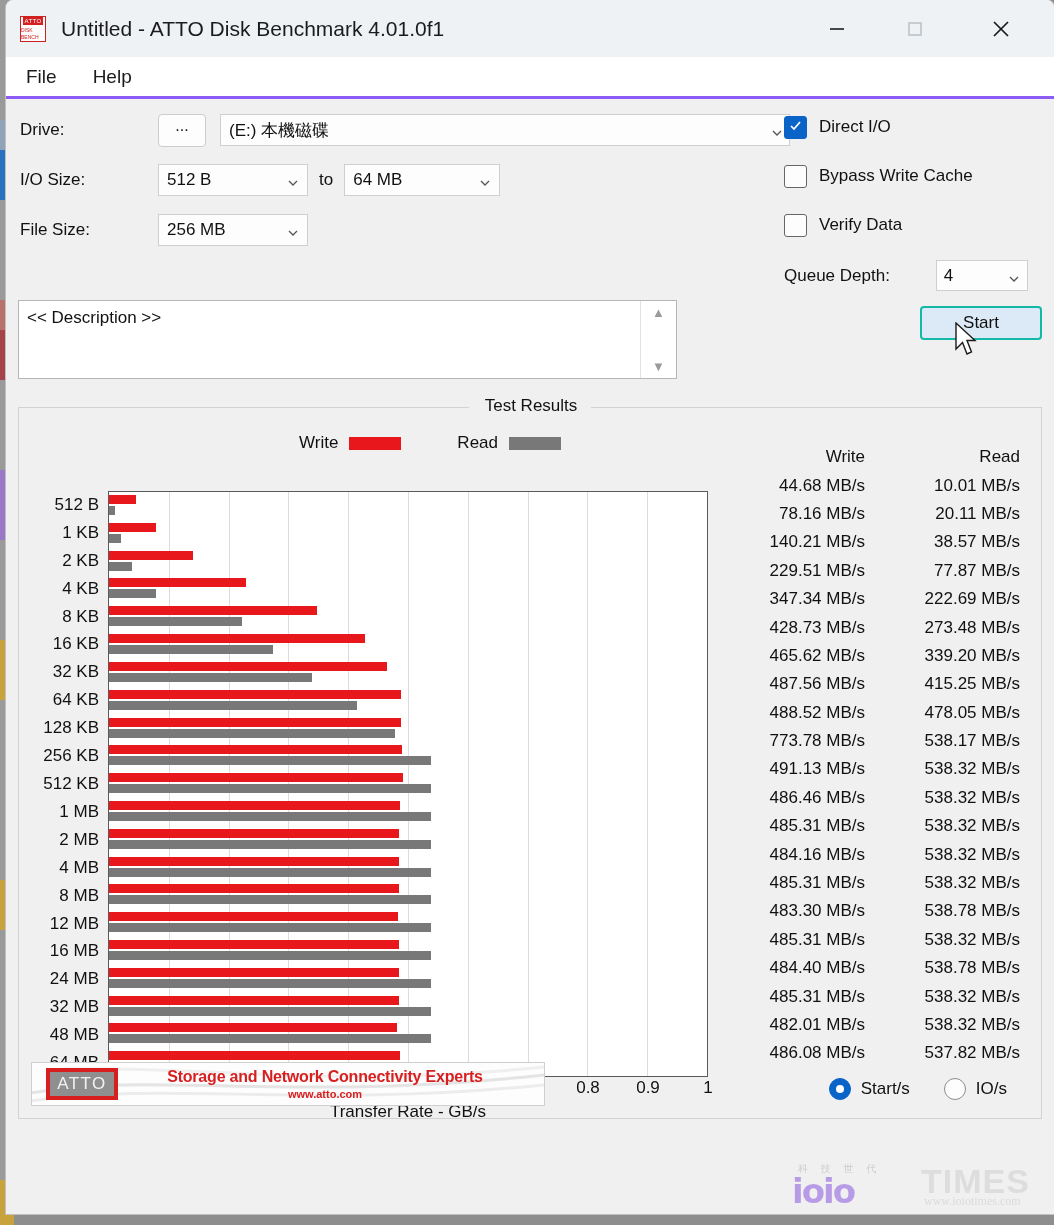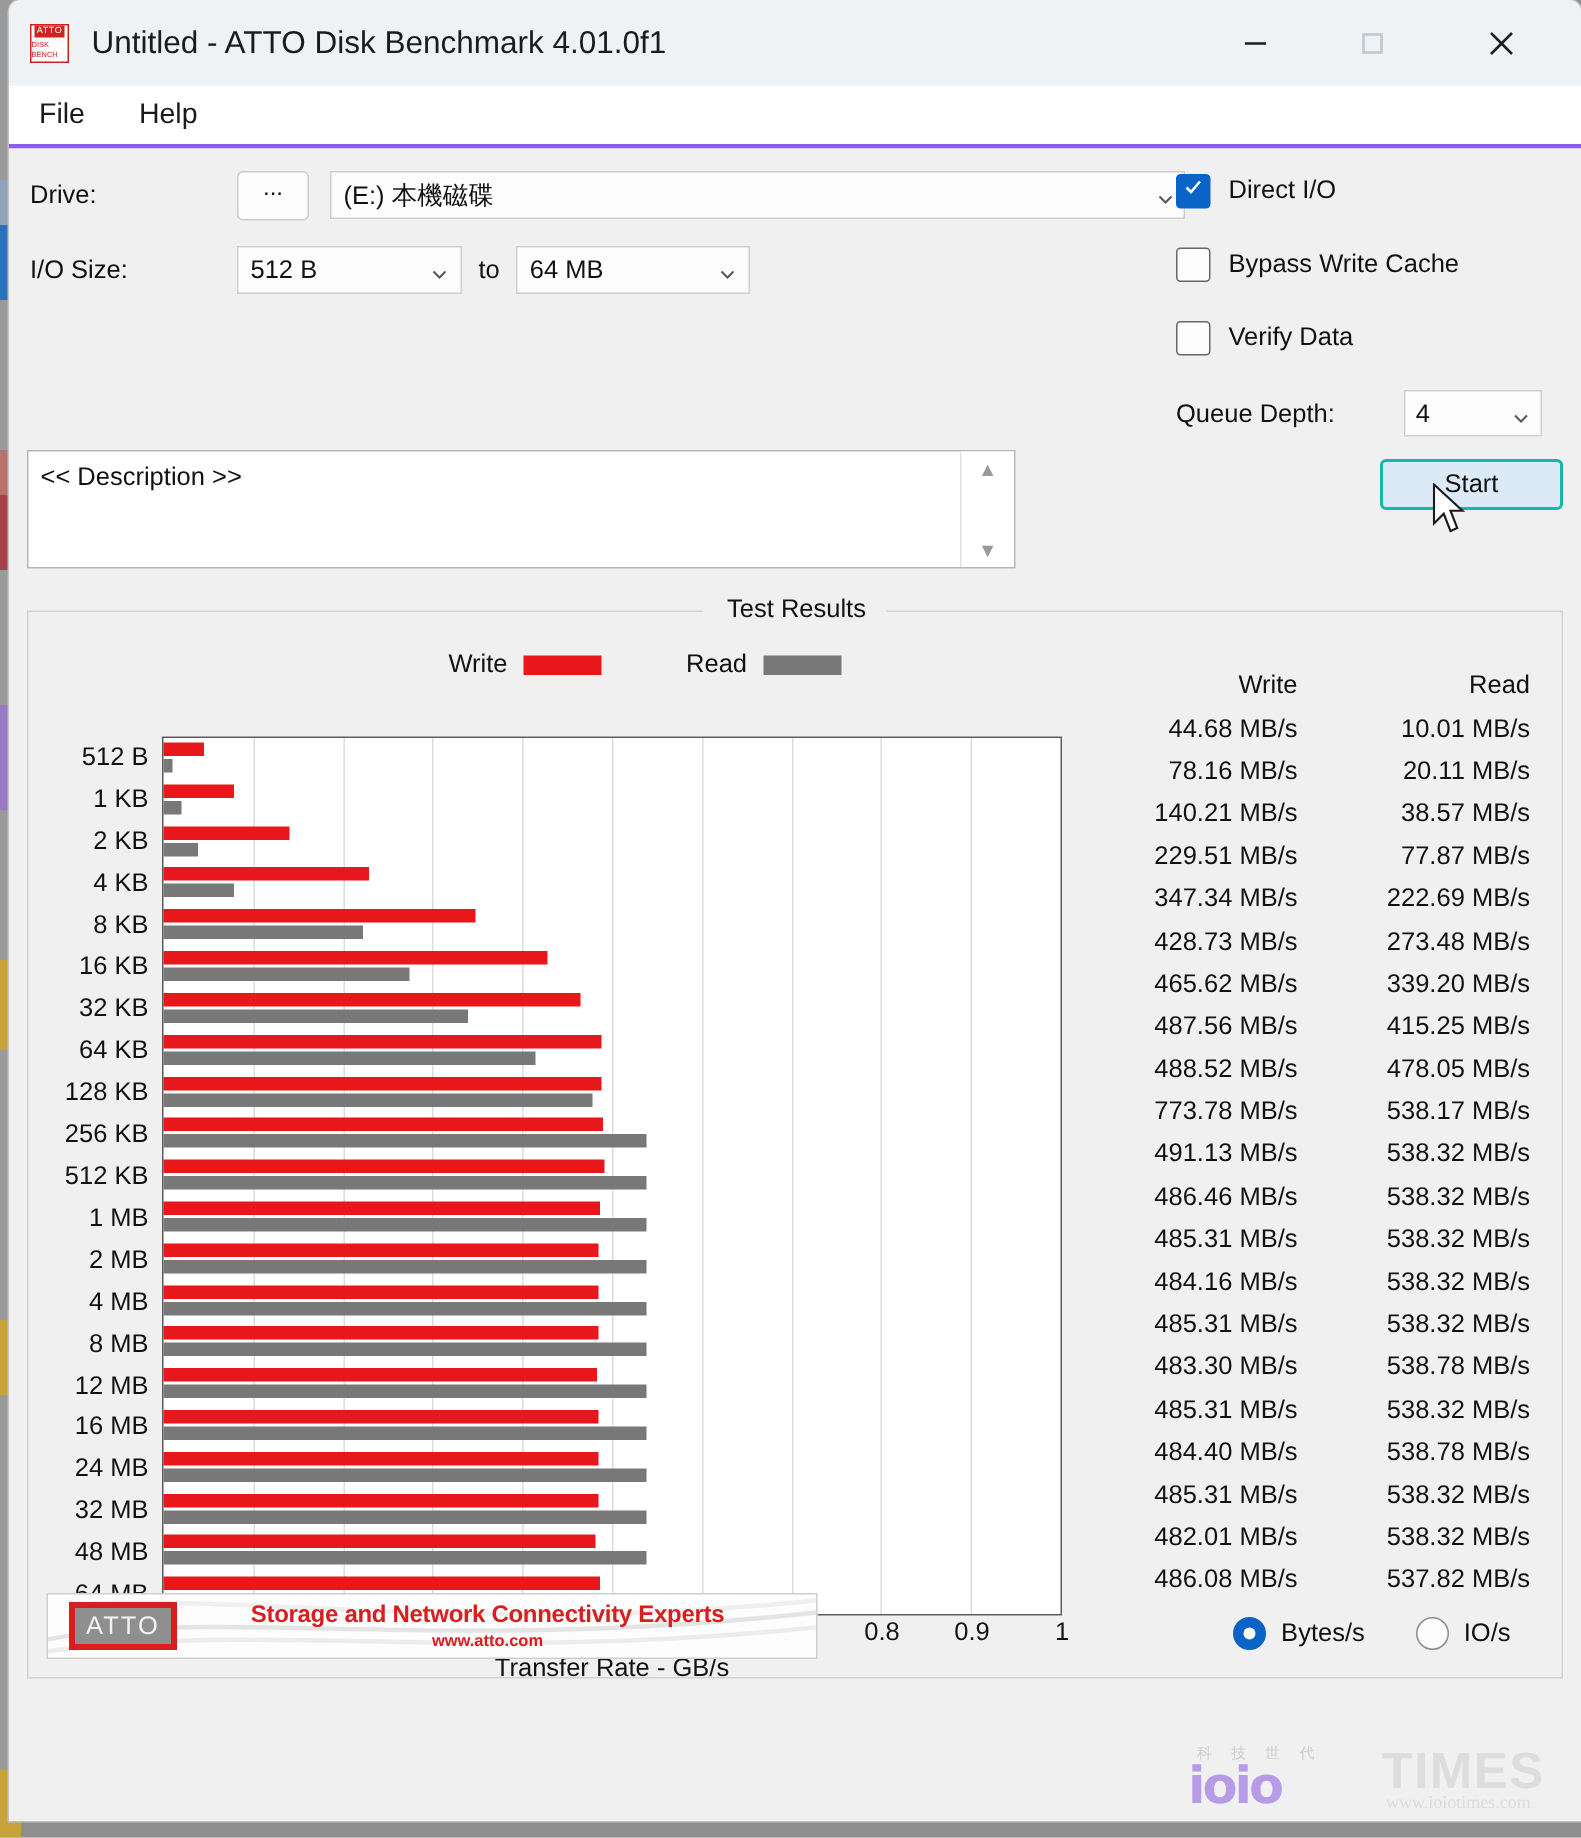--- a/index.html
+++ b/index.html
@@ -341,20 +341,31 @@
       <div class="combo" id="io-to">
         <span>64 MB</span>
         <span class="chev">
           <svg width="12" height="12" viewBox="0 0 12 12">
               <polyline points="2,4 6,8 10,4" fill="none" stroke="#555" stroke-width="1.3"></polyline>
             </svg>
         </span>
       </div>
     </div>
 
+    <div class="row">
+      <div class="lbl">File Size:</div>
+      <div class="combo" id="file-size">
+        <span>256 MB</span>
+        <span class="chev">
+          <svg width="12" height="12" viewBox="0 0 12 12">
+              <polyline points="2,4 6,8 10,4" fill="none" stroke="#555" stroke-width="1.3"></polyline>
+            </svg>
+        </span>
+      </div>
+    </div>
 
     <div id="options">
       <div class="chk-row">
         <div class="chk on">
           <span>
             <svg width="15" height="15" viewBox="0 0 15 15">
                 <polyline points="3,8 6,11 12,4" fill="none" stroke="#fff" stroke-width="1.7"></polyline>
               </svg>
           </span>
         </div>
@@ -634,21 +645,21 @@
         </div>
         <div class="vrow">
           <div class="vcell">486.08 MB/s</div>
           <div class="vcell">537.82 MB/s</div>
         </div>
       </div>
 
     <div id="units">
       <div class="radio-row">
         <div class="radio on"></div>
-        <div class="radio-label">Bytes/s</div>
+        <div class="radio-label">Start/s</div>
       </div>
       <div class="radio-row">
         <div class="radio"></div>
         <div class="radio-label">IO/s</div>
       </div>
     </div>
 
     <div id="banner">
       <svg id="banner-swoosh" viewBox="0 0 514 44" preserveAspectRatio="none">
         <path d="M0,30 C120,8 260,40 514,12" fill="none" stroke="#e4e4e4" stroke-width="3"></path>

